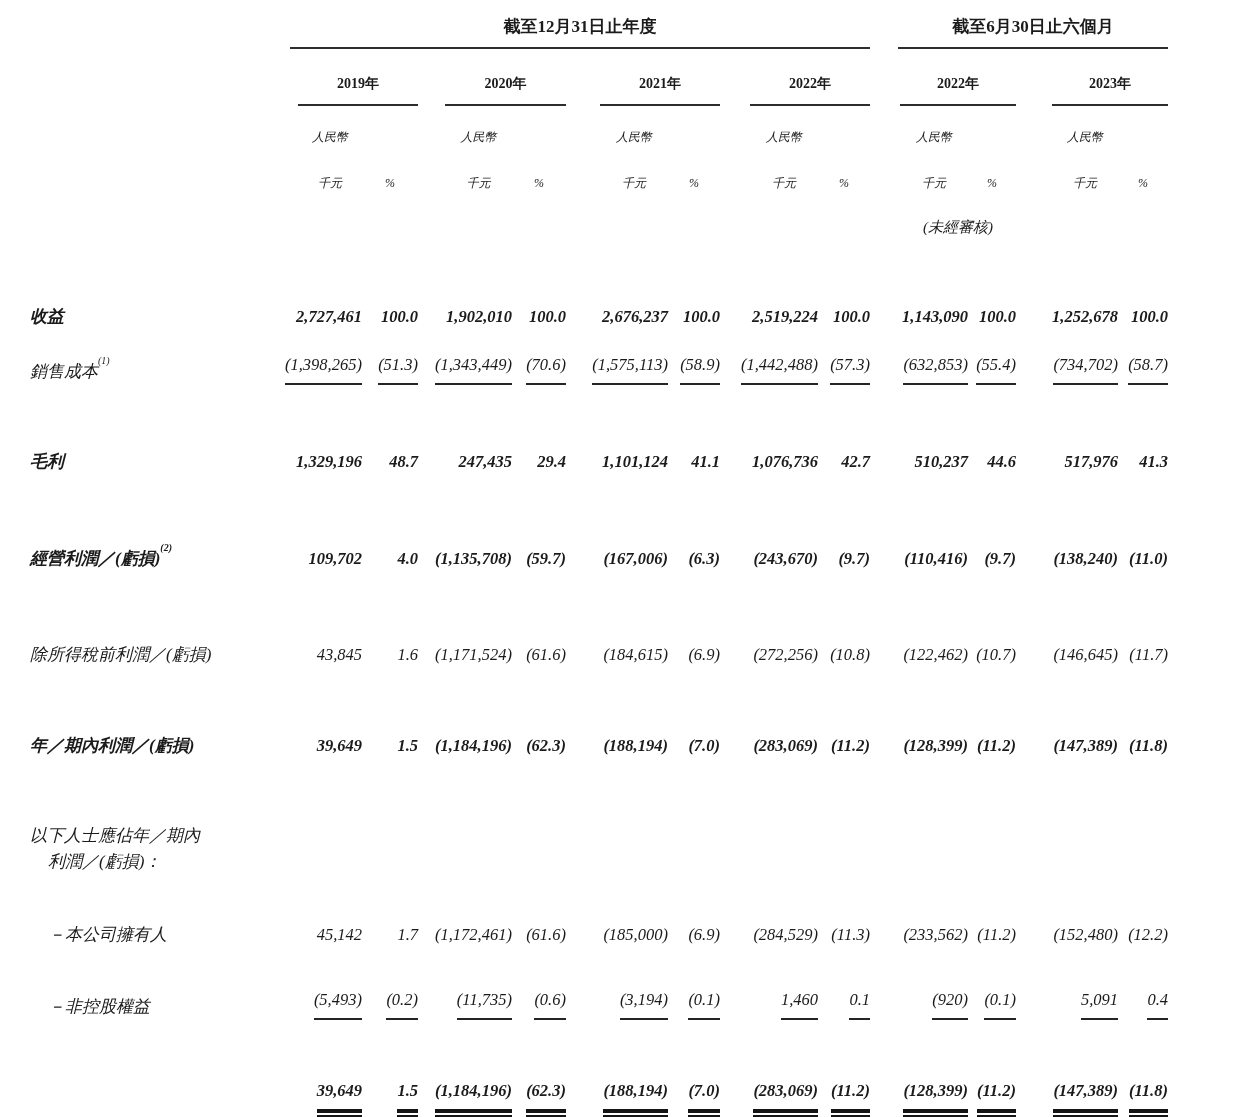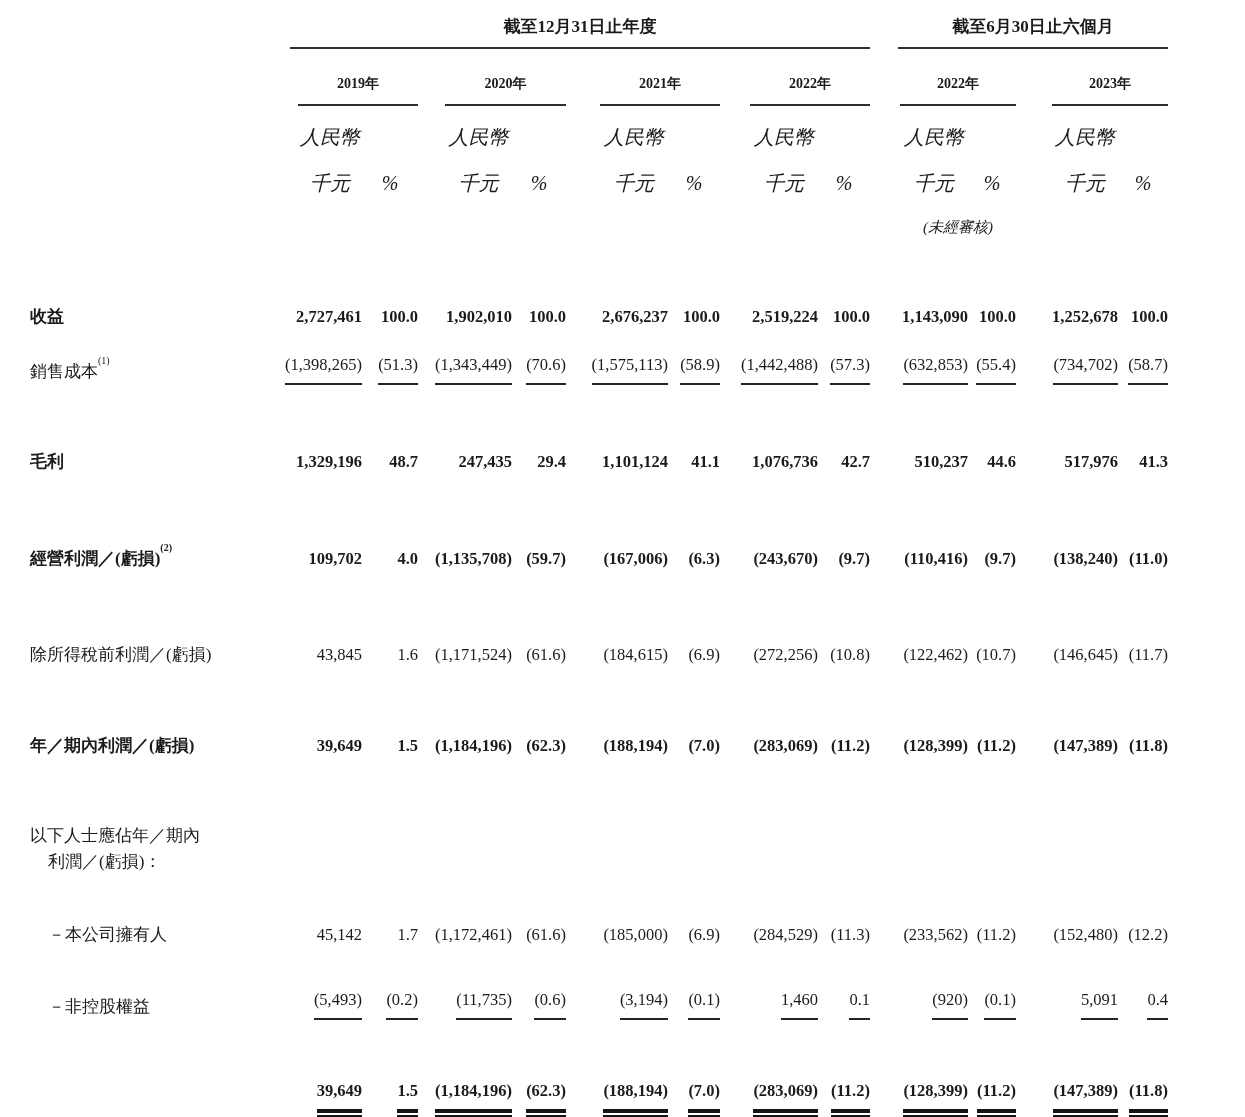--- a/index.html
+++ b/index.html
@@ -24,28 +24,28 @@
   .inner { text-align:center; }
   .ruled { border-bottom:2px solid #2d2d2d; padding-bottom:7px; }
   .t-a .inner { margin-left:50px; } .t-b .inner { margin-left:28px; }
   .m1{margin-left:58px}.m2{margin-left:27px}.m3{margin-left:34px}
   .m4{margin-left:30px}.m5{margin-left:30px}.m6{margin-left:36px}
   .bold { font-weight:700; }
   .it { font-style:italic; }
   .ctr { text-align:center; }
   .title { font-size:17px; font-weight:700; }
   .year { font-size:14px; font-weight:700; }
-  .unit { font-size:20px; }
+  .unit { font-size:12px; }
   .small-note { font-size:15px; }
   .yrow { margin-top:22px; }
   .rmbrow { margin-top:18px; }
   .unitrow { margin-top:20px; }
   .unauditedrow { margin-top:18px; }
   
-  #rows { margin-top:64px; }
+  #rows { margin-top:64px;font-style:italic; }
   .row .label { grid-column:1; text-align:left; padding-left:30px; font-size:17px; }
   .row.indent .label { padding-left:48px;margin-top:24px; }
   .label .line2 { padding-left:18px; }
   .row .num, .row .pct { text-align:right; font-size:16.5px; }
   .val { display:inline-block; white-space:nowrap; }
   .u-single .val { border-bottom:2px solid #252525; padding-bottom:5px; }
   .u-double .val { position:relative; border-bottom:4px solid #151515; padding-bottom:5px; }
   .u-double .val::after { content:""; position:absolute; left:0; right:0; bottom:-8px; height:2px; background:#151515; }
   sup.fn { font-size:10px; position:relative; top:-6px; font-weight:inherit; }
   #rows .row:nth-child(1){margin-top:0}

